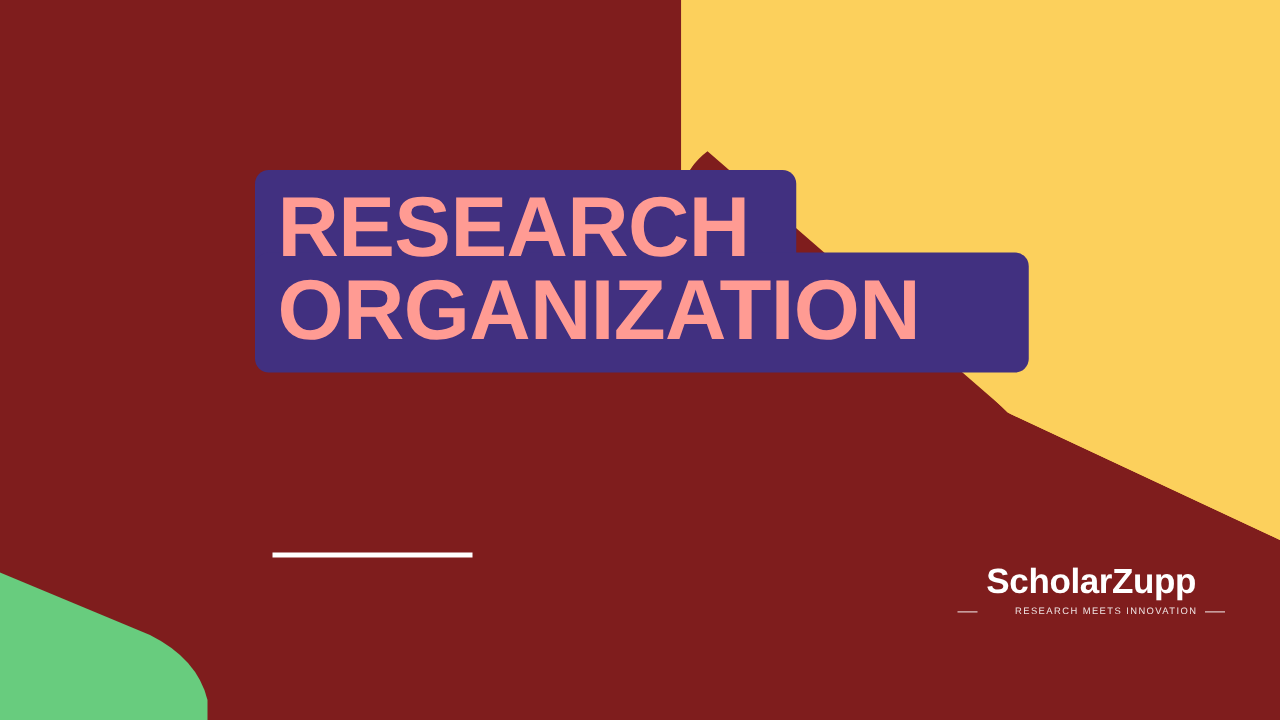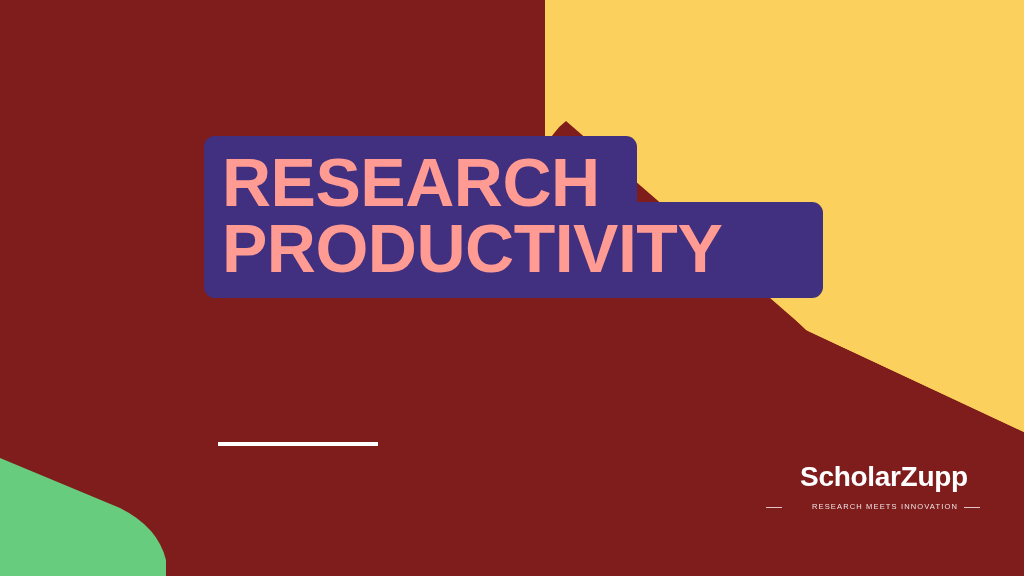--- a/index.html
+++ b/index.html
@@ -105,21 +105,21 @@
 
   
   .brand {
     position: absolute;
     left: 788px;
     top: 450px;
     width: 170px;
     text-align: center;
   }
   .brand-name {
-    margin: 12px;
+    margin: 0;
     font-size: 28px;
     font-weight: 700;
     color: #FFFFFF;
     letter-spacing: -0.3px;
     line-height: 1.05;
     white-space: nowrap;
   }
   .brand-tagline-row {
     display: flex;
     align-items: center;
@@ -151,21 +151,21 @@
     <path fill="#FCD05C" d="M727,0 L1024,0 L1024,432 L806,330 L580,106 Q556,124 545,148 L545,0 Z"></path>
     <path fill="#FCD05C" d="M727,0 L1024,0 L1024,432 L808,331 L566,121 Q550,133 545,152 L545,0 Z"></path>
     <path fill="#68CC7E" d="M0,458 L120,508 Q158,527 166,560 L166,576 L0,576 Z"></path>
   </svg>
 
   <div class="title-group">
     <div class="title-plate plate-research"></div>
     <div class="title-plate plate-productivity"></div>
 
     <h1 class="title-line line-research">RESEARCH</h1>
-    <h1 class="title-line line-productivity">PRODUCTIVITY</h1>
+    <h1 class="title-line line-productivity">ORGANIZATION</h1>
   </div>
 
   <div class="course-block">
     <div class="course-rule"></div>
   </div>
 
   <div class="brand">
     <p class="brand-name">ScholarZupp</p>
     <div class="brand-tagline-row">
       <span class="brand-dash"></span>

